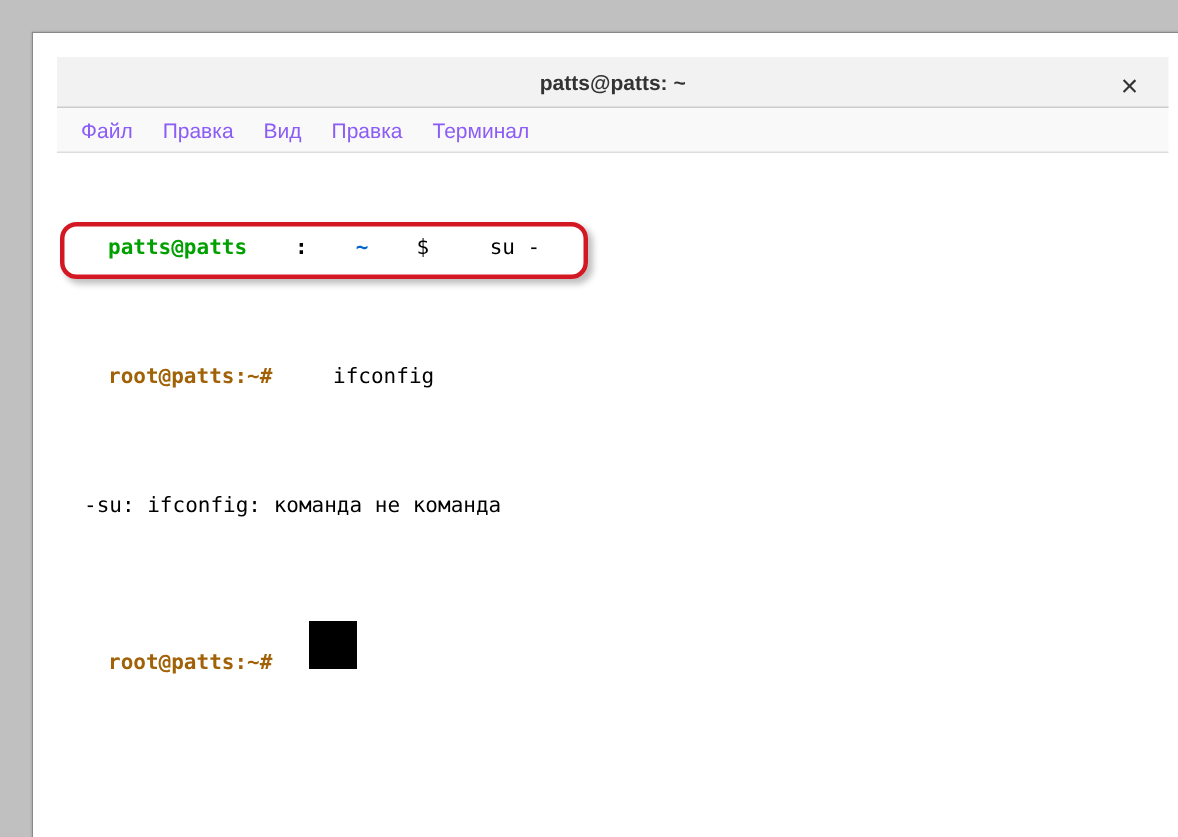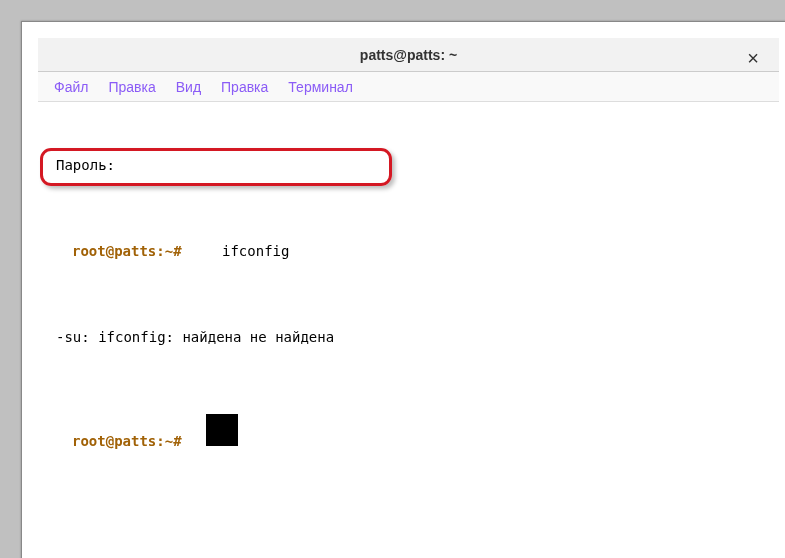--- a/index.html
+++ b/index.html
@@ -115,19 +115,19 @@
     </div>
   </div>
   <div class="menubar">
     <div class="menu-item">Файл</div>
     <div class="menu-item">Правка</div>
     <div class="menu-item">Вид</div>
     <div class="menu-item">Правка</div>
     <div class="menu-item">Терминал</div>
   </div>
   <div class="terminal-body">
-    <span class="term-line">Пароль:</span>
+    <span class="term-line"><span class="prompt-user">patts@patts</span><span class="prompt-colon">:</span><span class="prompt-host">~</span><span class="prompt-symbol">$ </span><span>su -</span></span>
     <span class="term-line"><span class="prompt-full">root@patts:~# </span><span>ifconfig</span></span>
-    <span class="term-line">-su: ifconfig: найдена не найдена</span>
+    <span class="term-line">-su: ifconfig: команда не команда</span>
     <span class="term-line"><span class="prompt-full">root@patts:~# </span><span class="cursor-block"></span></span>
     <div class="highlight"></div>
   </div>
 </div>
 
 </body></html>

